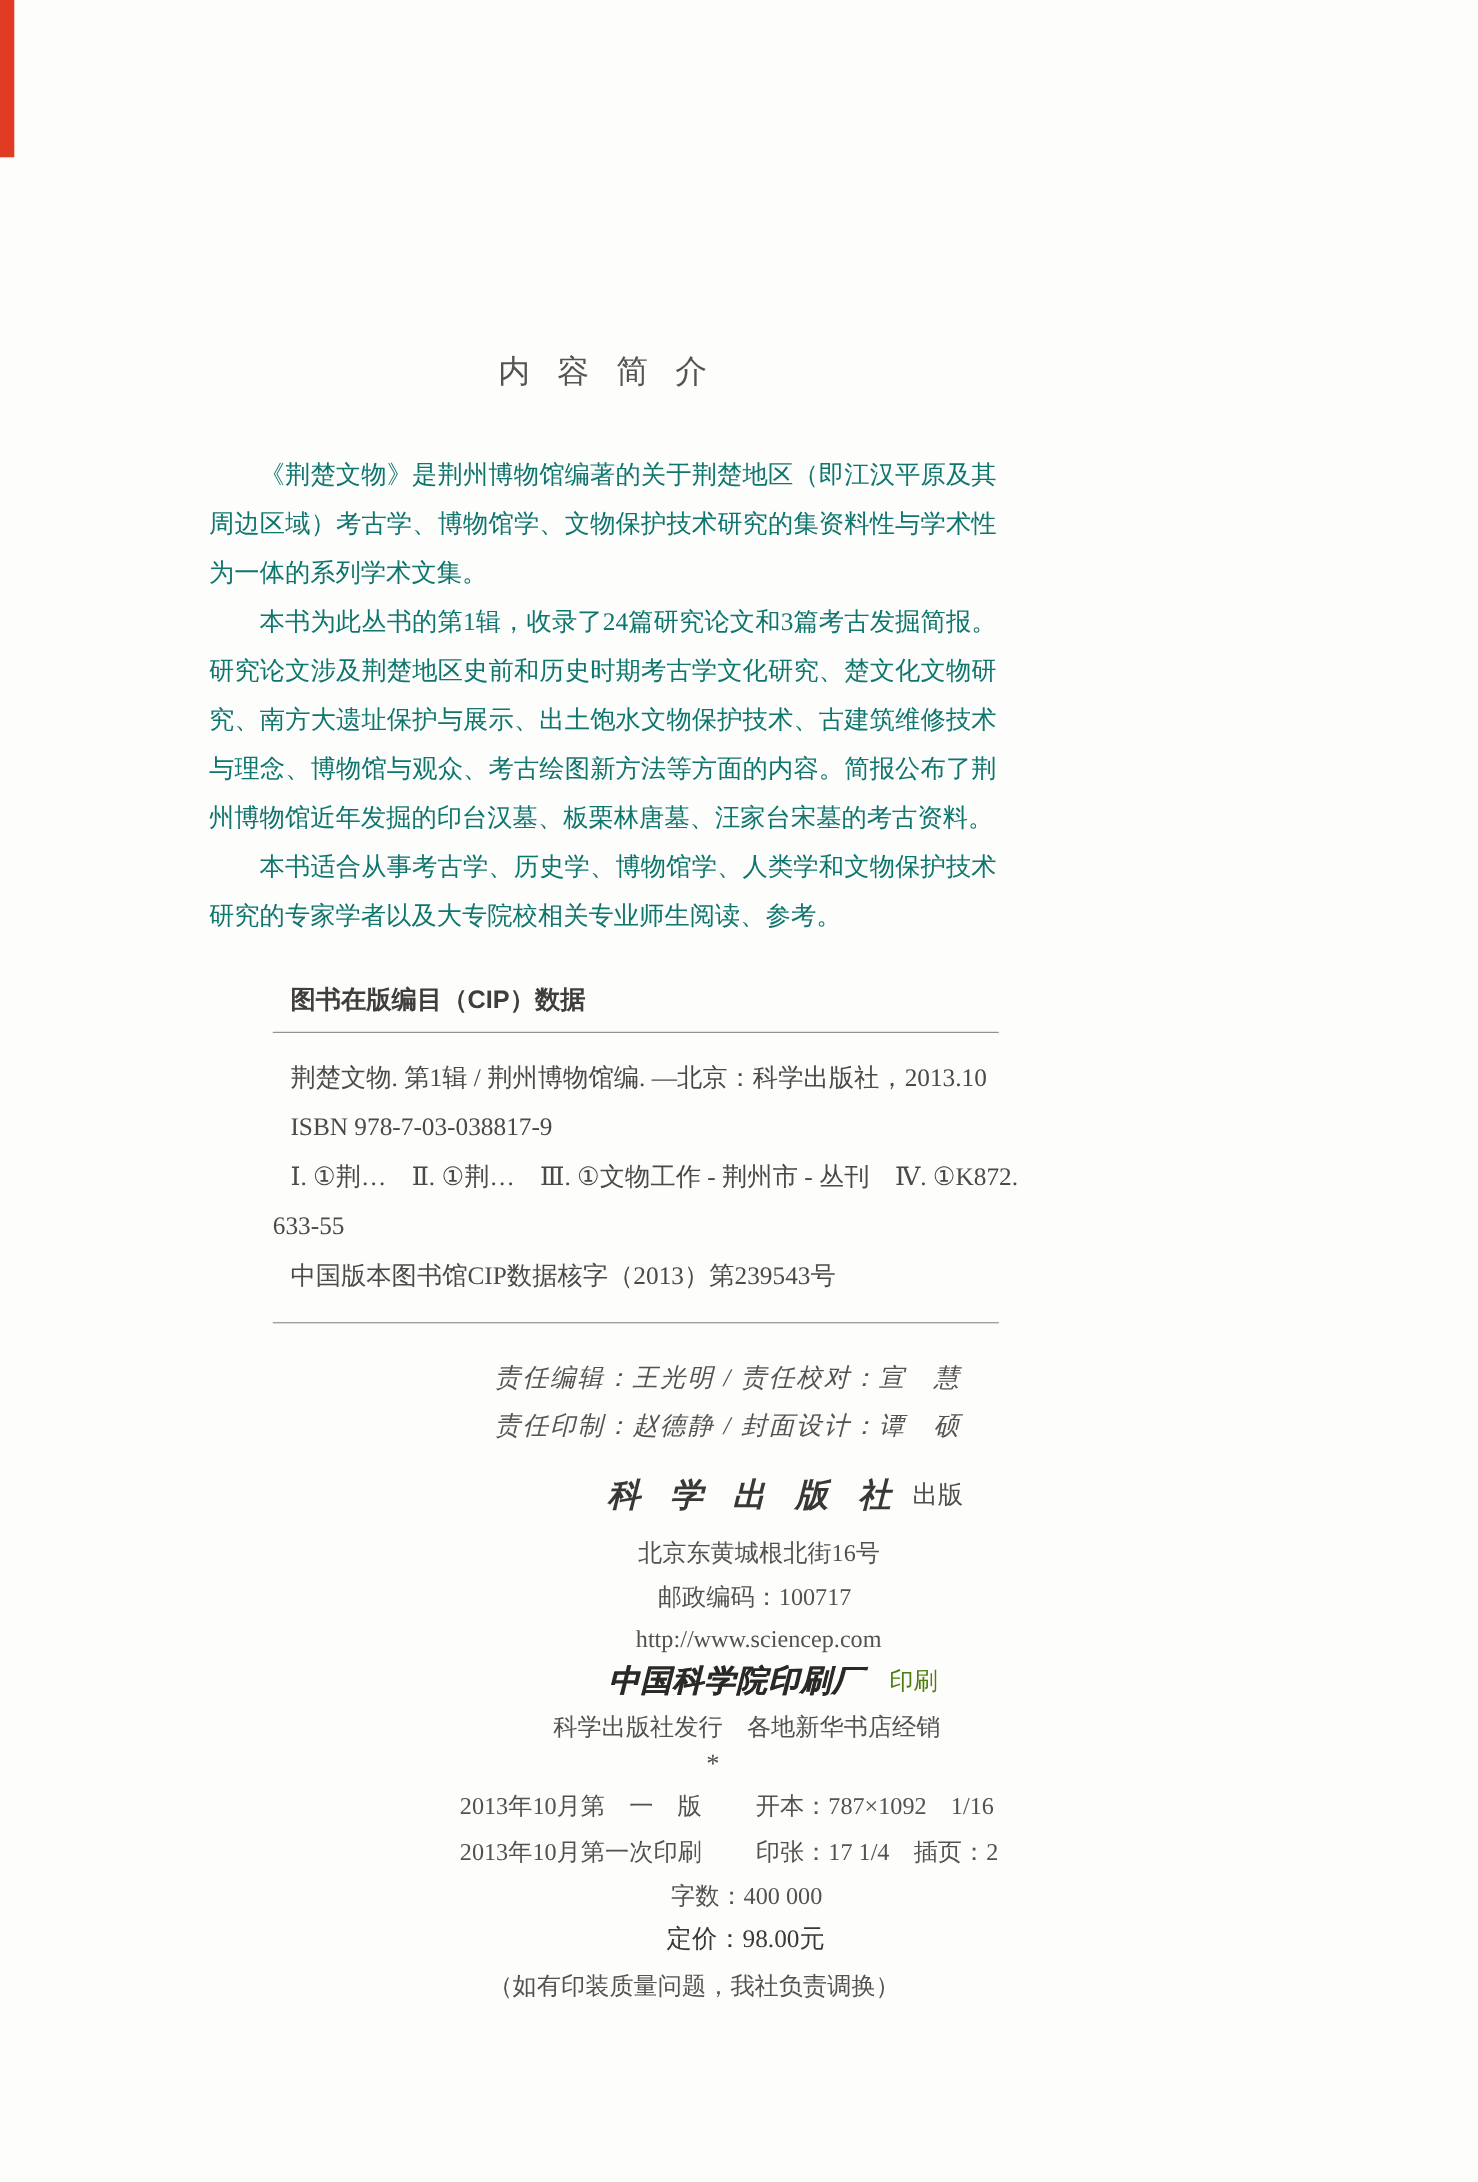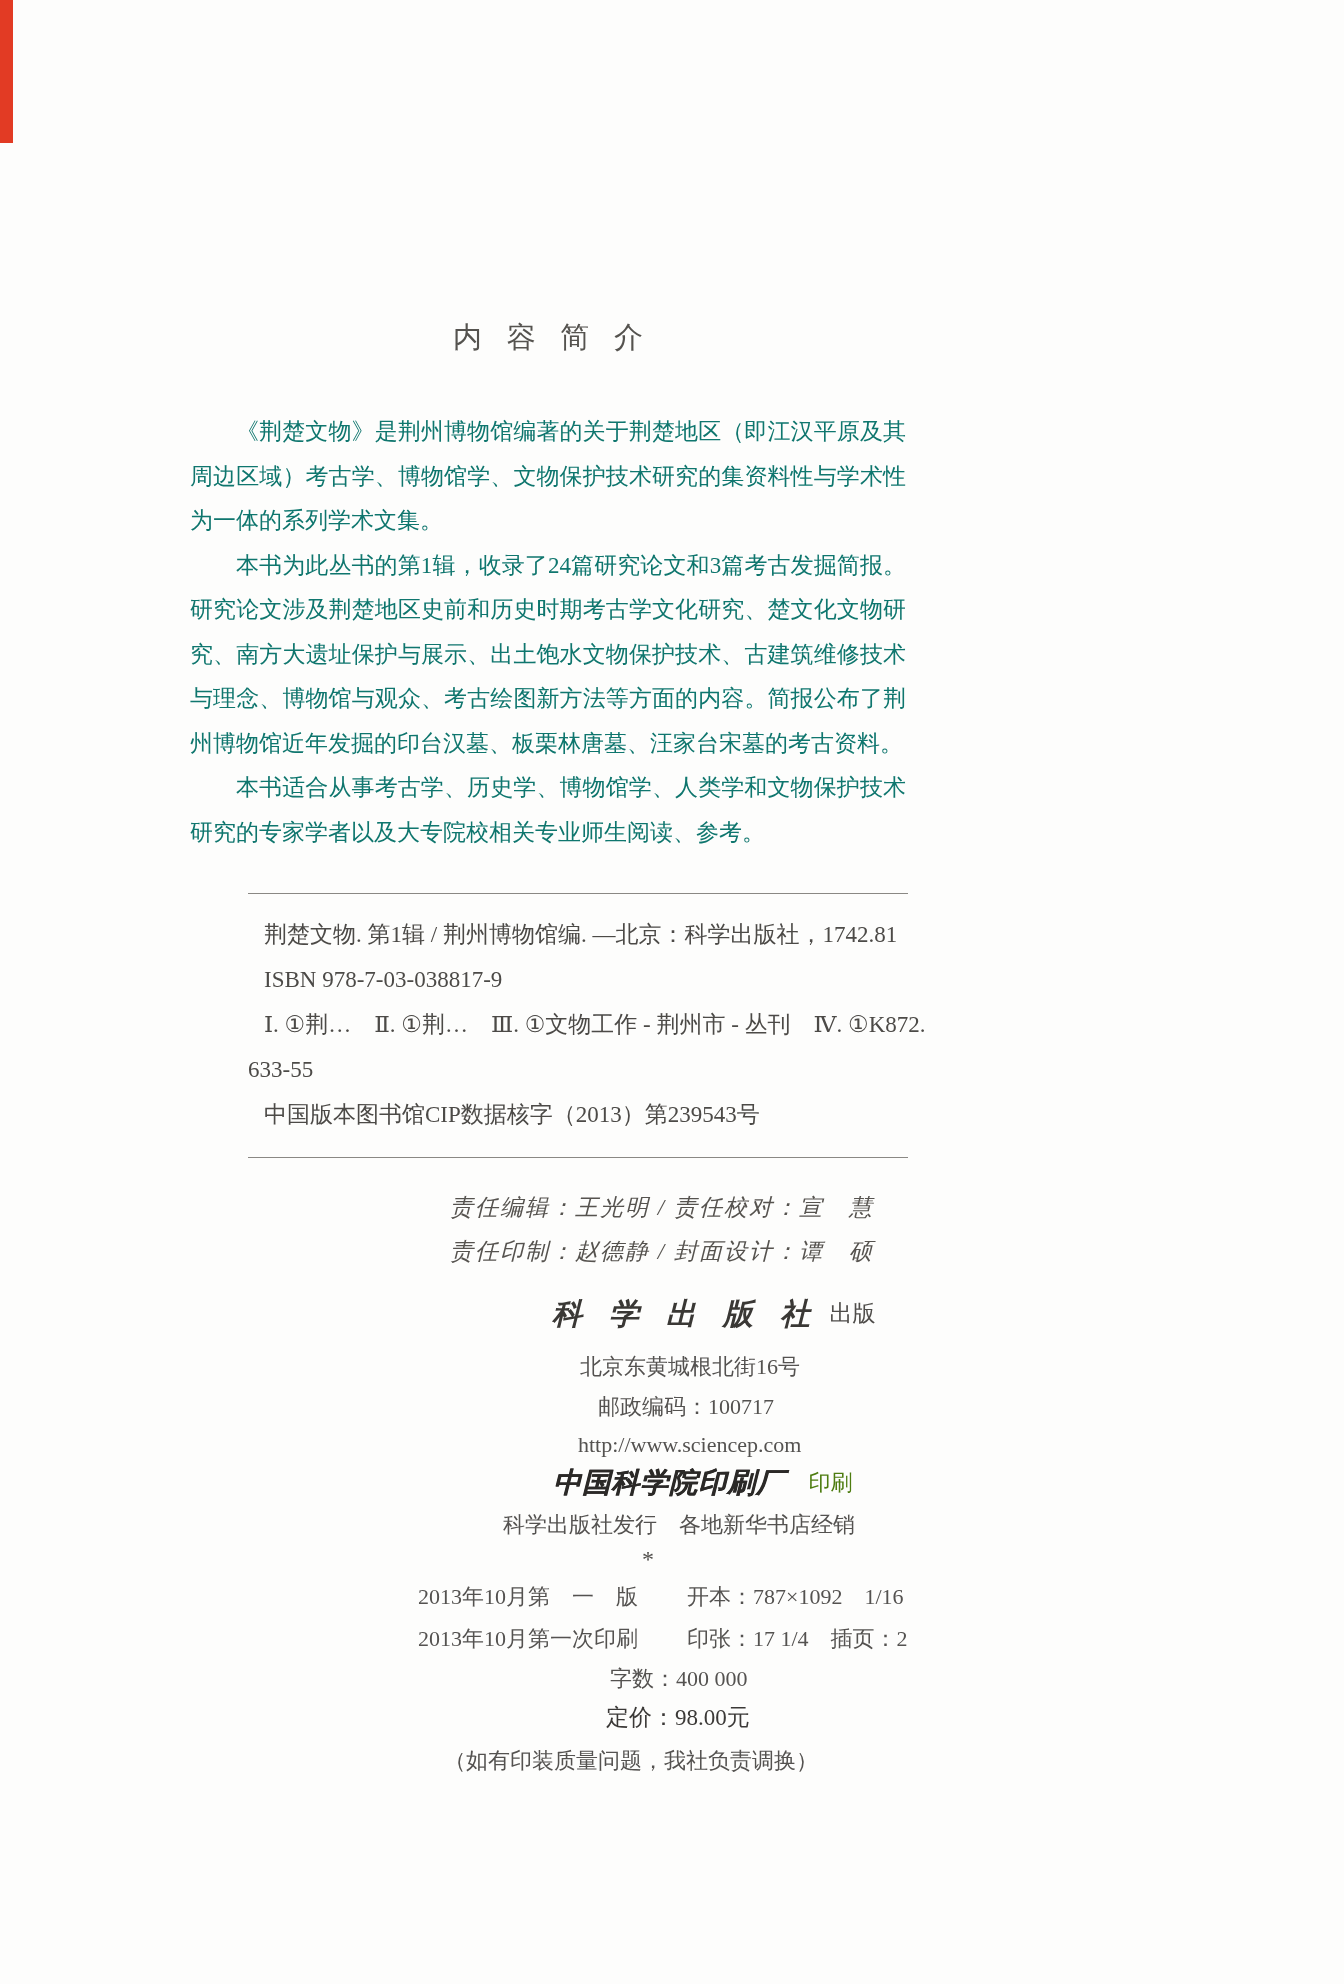--- a/index.html
+++ b/index.html
@@ -113,23 +113,24 @@
     <span class="tt">内容简介</span>
   </div>
 
   <div class="intro">
     <p>《荆楚文物》是荆州博物馆编著的关于荆楚地区（即江汉平原及其周边区域）考古学、博物馆学、文物保护技术研究的集资料性与学术性为一体的系列学术文集。</p>
     <p>本书为此丛书的第1辑，收录了24篇研究论文和3篇考古发掘简报。研究论文涉及荆楚地区史前和历史时期考古学文化研究、楚文化文物研究、南方大遗址保护与展示、出土饱水文物保护技术、古建筑维修技术与理念、博物馆与观众、考古绘图新方法等方面的内容。简报公布了荆州博物馆近年发掘的印台汉墓、板栗林唐墓、汪家台宋墓的考古资料。</p>
     <p>本书适合从事考古学、历史学、博物馆学、人类学和文物保护技术研究的专家学者以及大专院校相关专业师生阅读、参考。</p>
   </div>
 
   <div class="cip">
+    <div class="cip-header">图书在版编目（CIP）数据</div>
     <hr>
     <div class="cip-lines">
-      <div class="cip-line">荆楚文物. 第1辑 / 荆州博物馆编. —北京：科学出版社，1742.81</div>
+      <div class="cip-line">荆楚文物. 第1辑 / 荆州博物馆编. —北京：科学出版社，2013.10</div>
       <div class="cip-line">ISBN 978-7-03-038817-9</div>
       <div class="cip-line">Ⅰ. ①荆…　Ⅱ. ①荆…　Ⅲ. ①文物工作 - 荆州市 - 丛刊　Ⅳ. ①K872.</div>
       <div class="cip-line cont">633-55</div>
       <div class="cip-line">中国版本图书馆CIP数据核字（2013）第239543号</div>
     </div>
     <hr>
   </div>
 
   <div class="staff-colophon">
 

